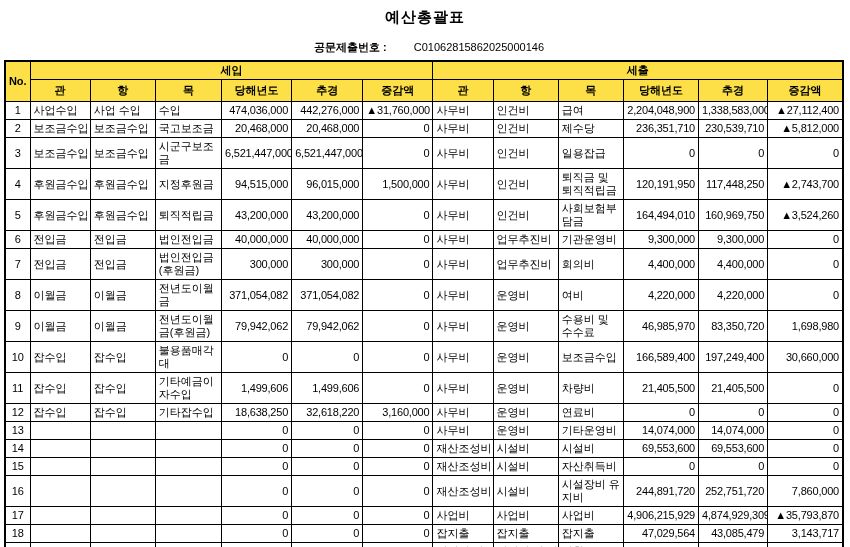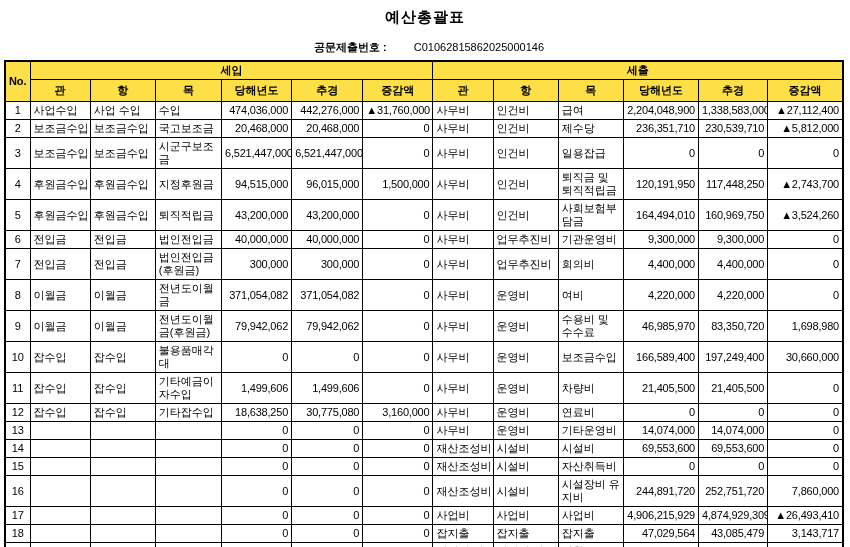--- a/index.html
+++ b/index.html
@@ -280,21 +280,21 @@
           <td class="num">21,405,500</td>
           <td class="num">21,405,500</td>
           <td class="num">0</td>
         </tr>
         <tr>
           <td class="no">12</td>
           <td class="txt nowrap">잡수입</td>
           <td class="txt nowrap">잡수입</td>
           <td class="txt wrap">기타잡수입</td>
           <td class="num">18,638,250</td>
-          <td class="num">30,775,080</td>
+          <td class="num">32,618,220</td>
           <td class="num">3,160,000</td>
           <td class="txt nowrap">사무비</td>
           <td class="txt nowrap">운영비</td>
           <td class="txt wrap">연료비</td>
           <td class="num">0</td>
           <td class="num">0</td>
           <td class="num">0</td>
         </tr>
         <tr>
           <td class="no">13</td>
@@ -362,21 +362,21 @@
           <td class="txt nowrap"></td>
           <td class="txt wrap"></td>
           <td class="num">0</td>
           <td class="num">0</td>
           <td class="num">0</td>
           <td class="txt nowrap">사업비</td>
           <td class="txt nowrap">사업비</td>
           <td class="txt wrap">사업비</td>
           <td class="num">4,906,215,929</td>
           <td class="num">4,874,929,309</td>
-          <td class="num">▲26,493,410</td>
+          <td class="num">▲35,793,870</td>
         </tr>
         <tr>
           <td class="no">18</td>
           <td class="txt nowrap"></td>
           <td class="txt nowrap"></td>
           <td class="txt wrap"></td>
           <td class="num">0</td>
           <td class="num">0</td>
           <td class="num">0</td>
           <td class="txt nowrap">잡지출</td>

